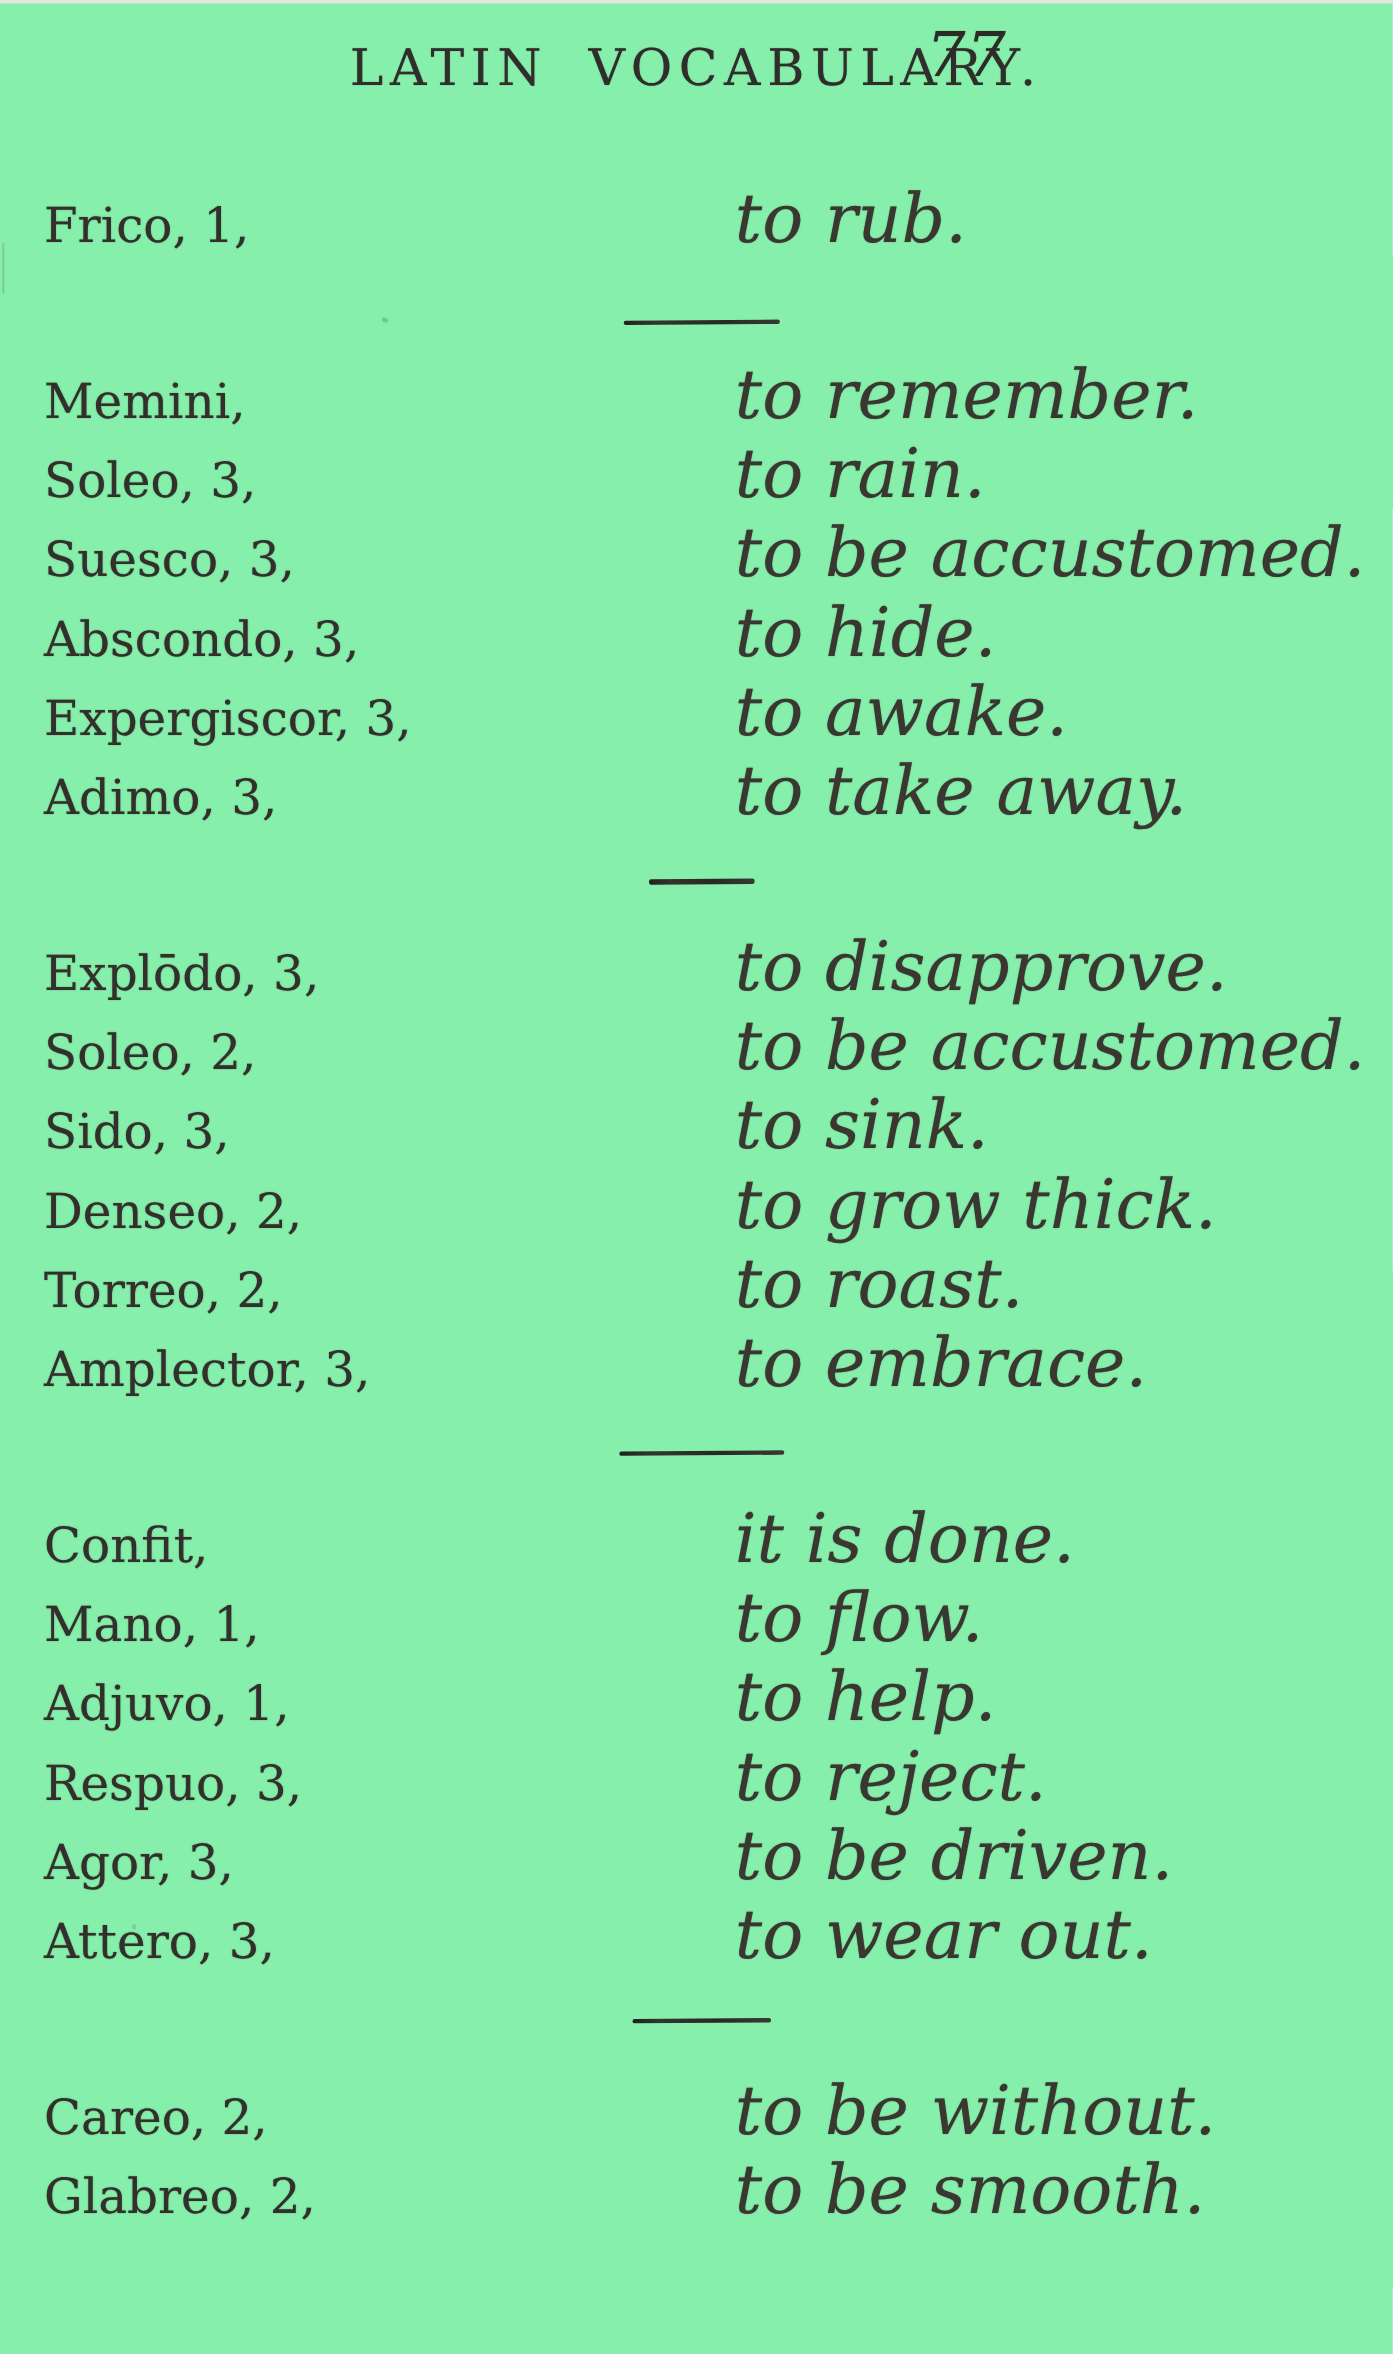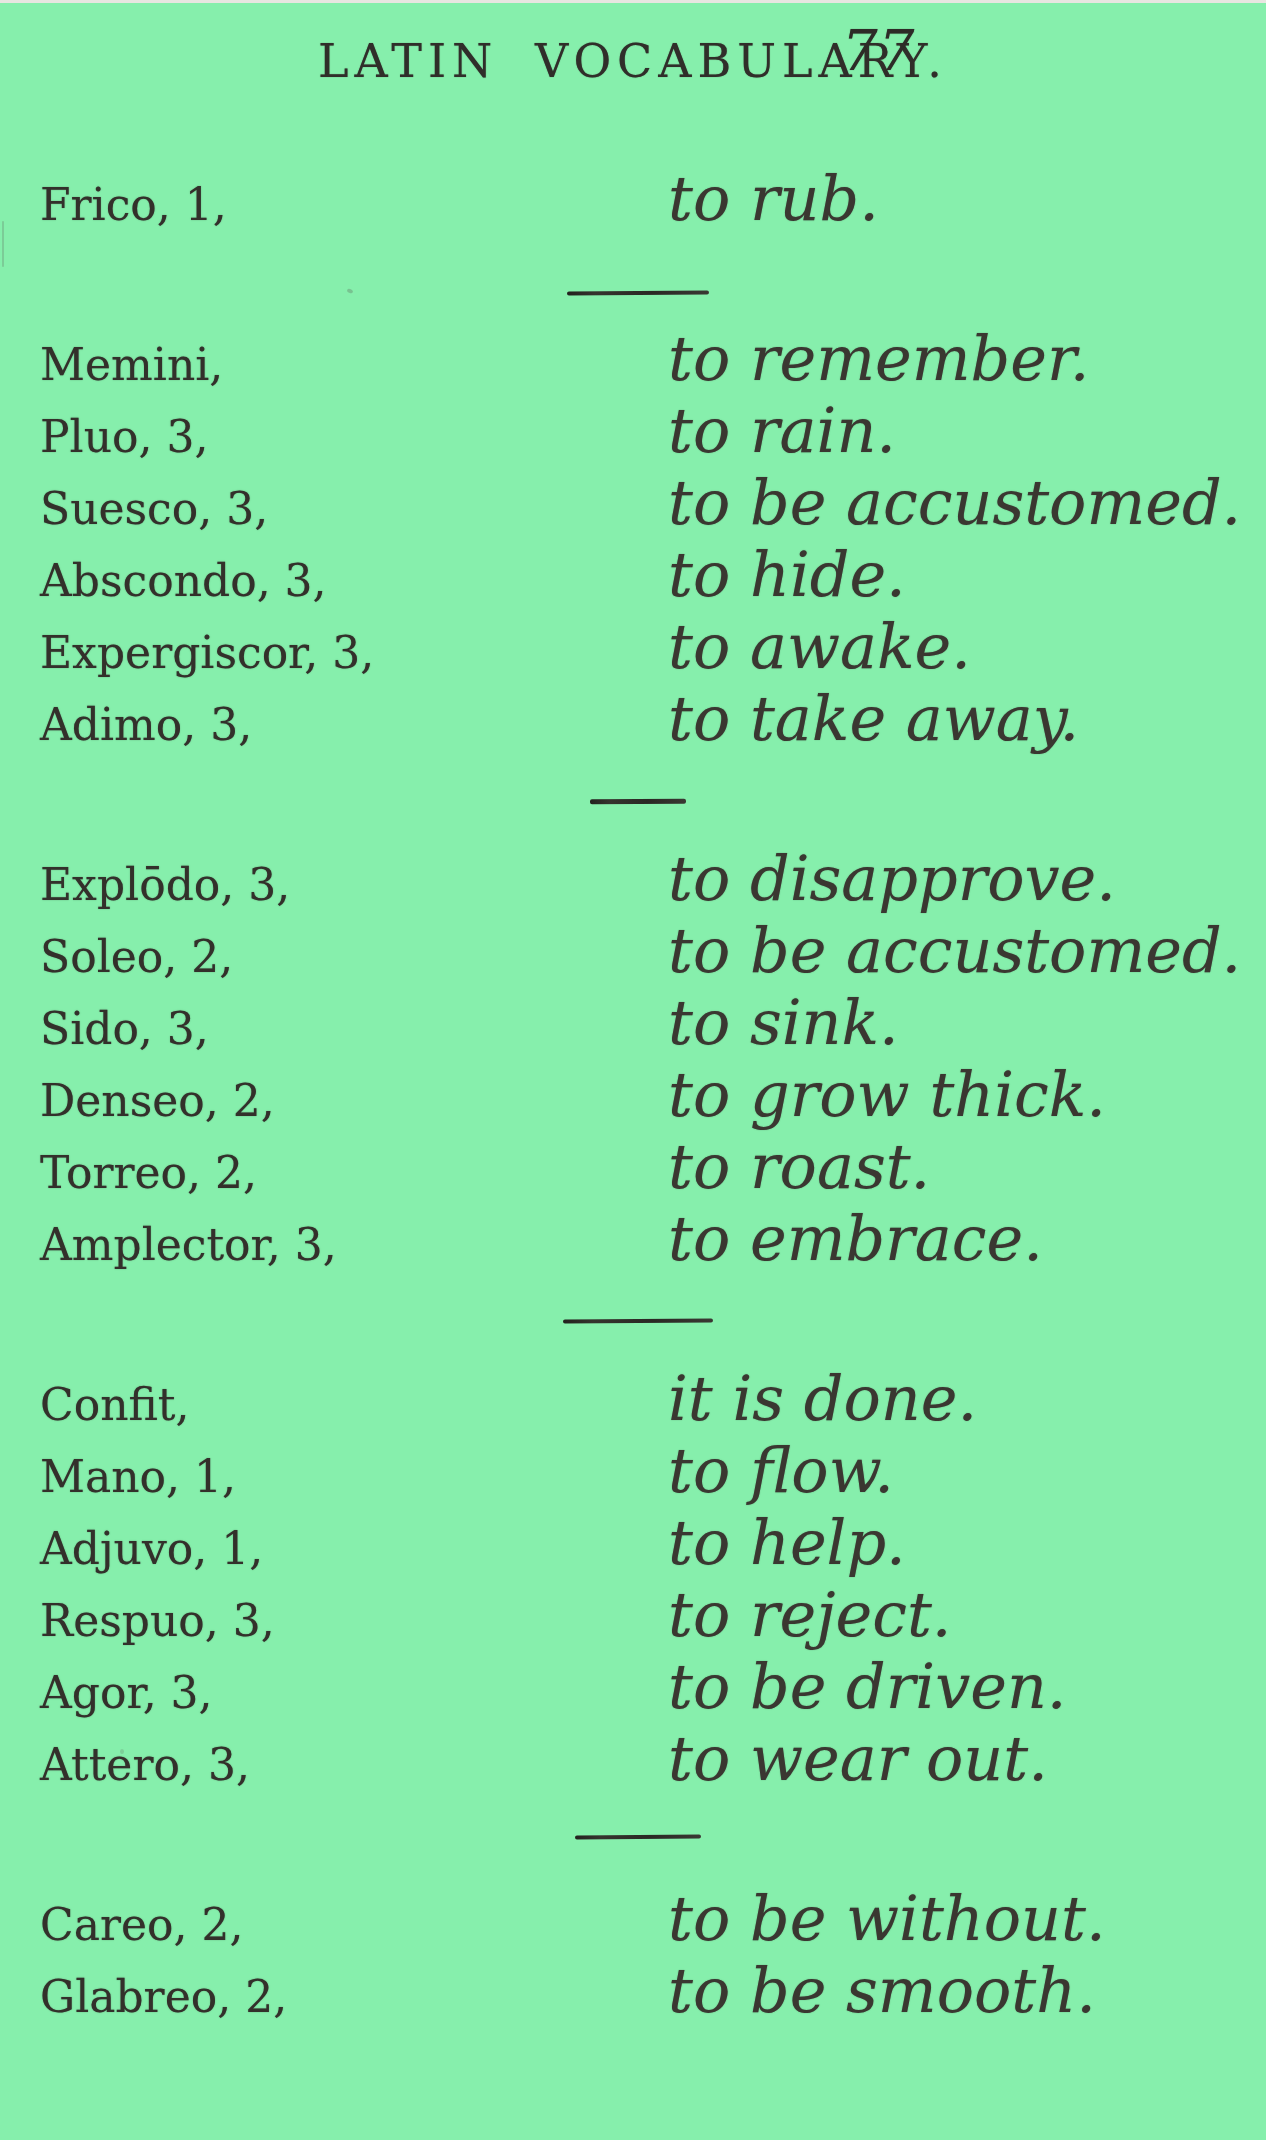--- a/index.html
+++ b/index.html
@@ -116,21 +116,21 @@
 
     <div class="divider-zone">
       <div class="divider-line divider-w1"></div>
     </div>
 
     <div class="vocab-row">
       <span class="latin">Memini,</span>
       <span class="english">to remember.</span>
     </div>
     <div class="vocab-row">
-      <span class="latin">Pluo, 3,</span>
+      <span class="latin">Soleo, 3,</span>
       <span class="english">to rain.</span>
     </div>
     <div class="vocab-row">
       <span class="latin">Suesco, 3,</span>
       <span class="english">to be accustomed.</span>
     </div>
     <div class="vocab-row">
       <span class="latin">Abscondo, 3,</span>
       <span class="english">to hide.</span>
     </div>

